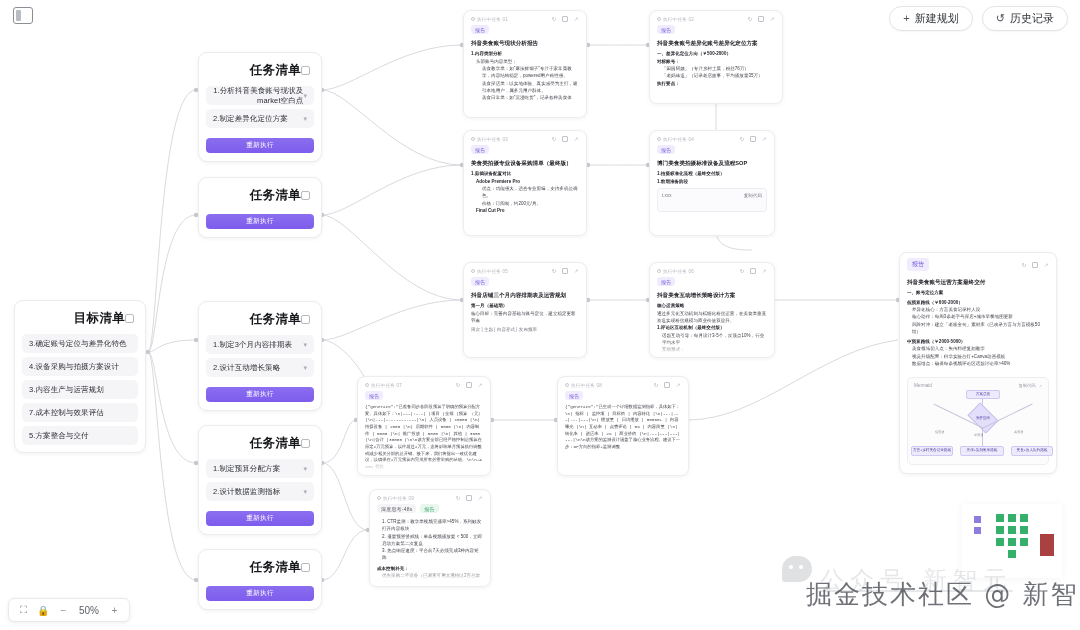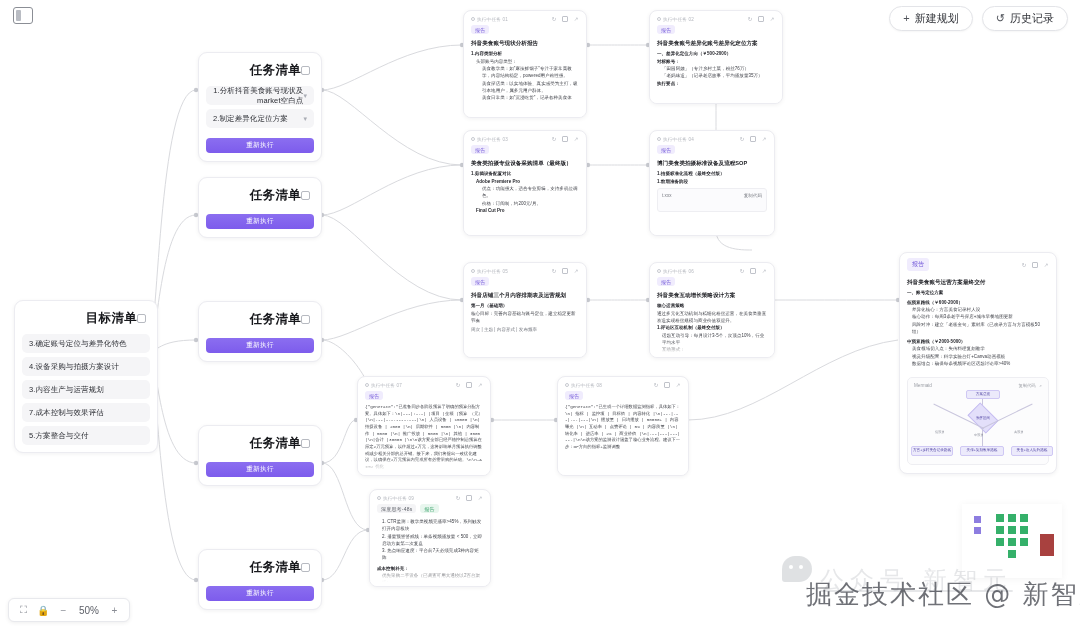--- a/index.html
+++ b/index.html
@@ -244,21 +244,21 @@
     <div class="pill">
       <span class="gl">+</span>
       <span>新建规划</span>
     </div>
     <div class="pill">
       <span class="gl">↺</span>
       <span>历史记录</span>
     </div>
   </div>
 
-  <div class="node list-card" style="left:14px; top:300px; width:144px;">
+  <div class="node list-card" style="left:14px; top:300px; width:132px;">
     <div class="list-head">
       <span class="list-title">目标清单</span>
       <span class="edit-ic"></span>
     </div>
     <div class="list-rows">
       <div class="list-row">
           <span>3.确定账号定位与差异化特色</span>
         </div>
       <div class="list-row">
           <span>4.设备采购与拍摄方案设计</span>
@@ -299,27 +299,47 @@
       <span class="edit-ic"></span>
     </div>
     <div class="exec-btn">重新执行</div>
   </div>
 
   <div class="node list-card" style="left:198px; top:301px; width:124px;">
     <div class="list-head">
       <span class="list-title">任务清单</span>
       <span class="edit-ic"></span>
     </div>
+    <div class="list-rows">
+      <div class="list-row">
+          <span>1.制定3个月内容排期表</span>
+          <span class="chev">▾</span>
+        </div>
+      <div class="list-row">
+          <span>2.设计互动增长策略</span>
+          <span class="chev">▾</span>
+        </div>
+    </div>
     <div class="exec-btn">重新执行</div>
   </div>
 
   <div class="node list-card" style="left:198px; top:425px; width:124px;">
     <div class="list-head">
       <span class="list-title">任务清单</span>
       <span class="edit-ic"></span>
+    </div>
+    <div class="list-rows">
+      <div class="list-row">
+          <span>1.制定预算分配方案</span>
+          <span class="chev">▾</span>
+        </div>
+      <div class="list-row">
+          <span>2.设计数据监测指标</span>
+          <span class="chev">▾</span>
+        </div>
     </div>
     <div class="exec-btn">重新执行</div>
   </div>
 
   <div class="node list-card" style="left:198px; top:549px; width:124px;">
     <div class="list-head">
       <span class="list-title">任务清单</span>
       <span class="edit-ic"></span>
     </div>
     <div class="exec-btn">重新执行</div>

